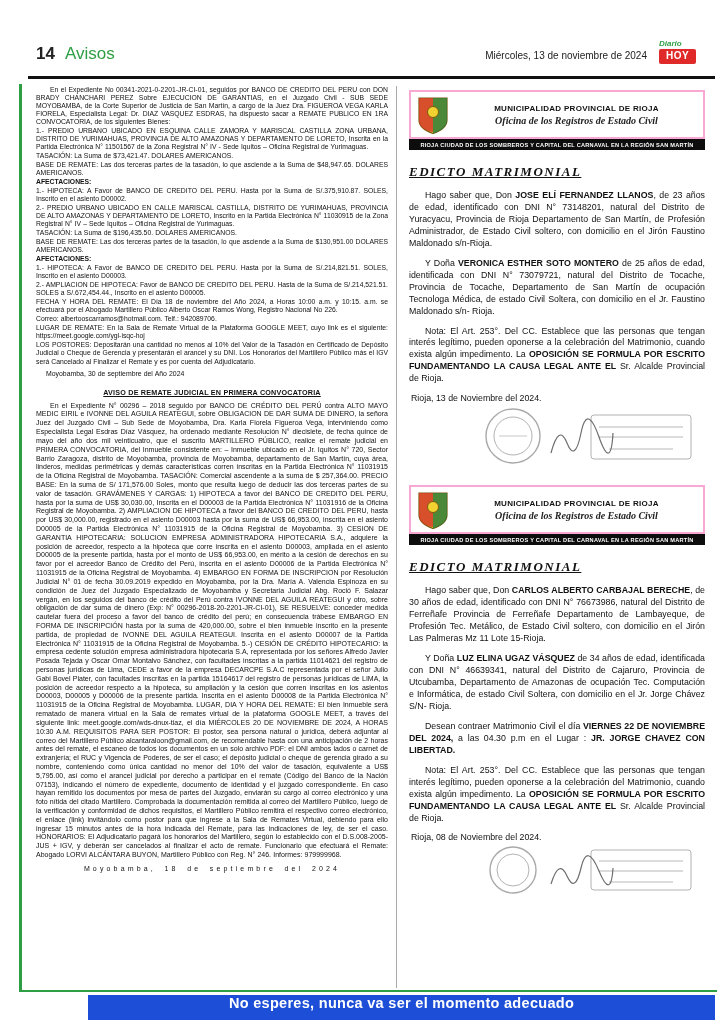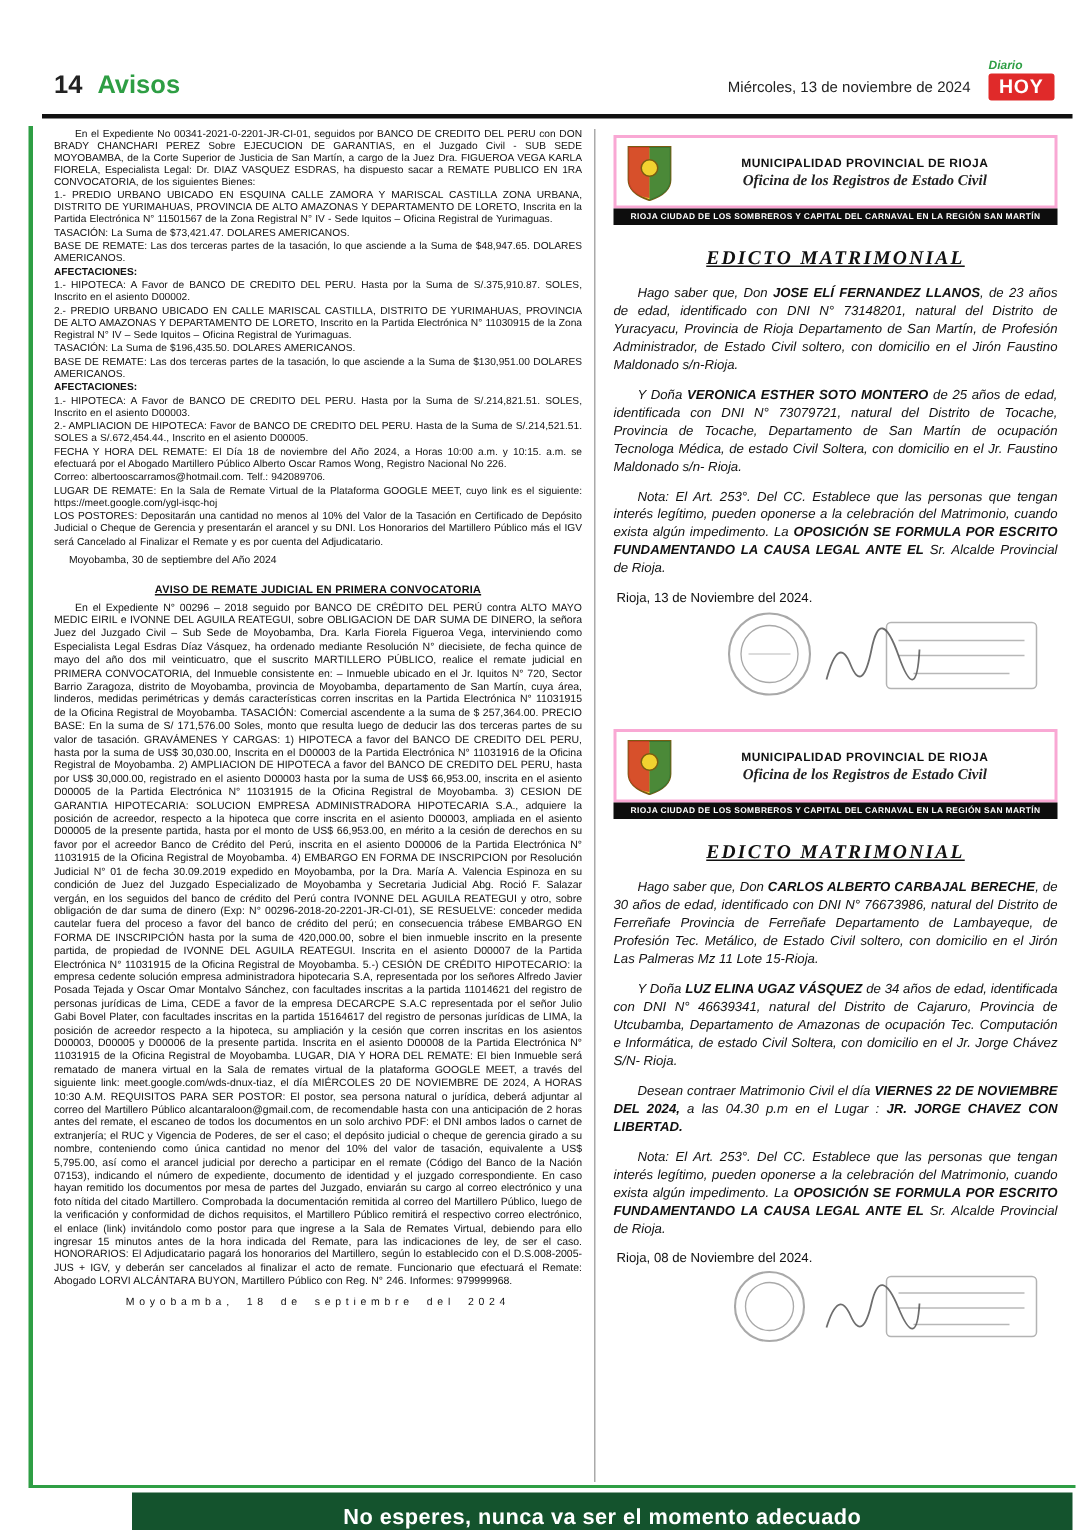--- a/index.html
+++ b/index.html
@@ -9,27 +9,27 @@
     background:#ffffff; overflow:hidden;
     font-family:"Liberation Sans", sans-serif; color:#111;
   }
   
   .header {
     position:absolute; top:40px; left:36px; right:16px;
     display:flex; justify-content:space-between; align-items:flex-end;
   }
   .header-left { display:flex; align-items:flex-end; gap:10px; }
   .page-num { font-size:17px; font-weight:bold; color:#222; }
-  .section  { font-size:17px; font-weight:bold; color:#2e9e44; }
+  .section  { font-size:17px; font-weight:normal; color:#2e9e44; }
   .header-right { display:flex; align-items:flex-end; gap:12px; }
   .date { font-size:10px; color:#222; padding-bottom:3px; }
   .logo { display:flex; flex-direction:column; align-items:flex-start; width:48px; }
   .logo-top { font-size:8px; font-weight:bold; font-style:italic; color:#2e9e44; line-height:1; margin-bottom:1px; }
   .logo-main {
-    background:#e02a2a; color:#fff; font-weight:bold; font-size:13px;
+    background:#e02a2a; color:#fff; font-weight:bold; font-size:10px;
     padding:2px 7px 3px 7px; border-radius:2px; line-height:1; letter-spacing:.5px;
   }
   .top-rule { position:absolute; top:76px; left:28px; right:8px; height:3px; background:#111; }
   .green-bar { position:absolute; top:84px; left:19px; width:3px; height:906px; background:#2e9e44; }
 
   
   .columns {
     position:absolute; top:86px; left:36px; right:16px; height:902px;
     display:flex; gap:8px; overflow:hidden;
   }
@@ -67,26 +67,26 @@
   .muni-office {
     font-family:"Liberation Serif", serif; font-style:italic; font-weight:bold;
     font-size:10px; margin-top:2px; color:#222;
   }
   .muni-bar {
     background:#0d0d0d; color:#fff; font-size:5.6px; font-weight:bold;
     text-align:center; padding:2.5px 2px; letter-spacing:.25px;
   }
   .edicto-title {
     font-family:"Liberation Serif", serif; font-weight:bold; font-style:italic;
-    font-size:13px; text-align:center; text-decoration:underline;
+    font-size:13px; text-align:left; text-decoration:underline;
     letter-spacing:1.5px; margin:14px 0 10px 0; color:#111;
   }
   .edicto p.ed-p {
     font-size:8.8px; line-height:1.36; text-align:justify; text-indent:16px;
-    margin-bottom:8px; color:#111;font-style:italic;
+    margin-bottom:8px; color:#111;
   }
   .edicto .ed-date { font-size:8.8px; margin:4px 0 2px 2px; }
   .stamps { margin-top:2px; text-align:right; }
 
   
   .crest { flex:0 0 auto; }
 </style>
 </head>
 <body>
 
@@ -213,17 +213,17 @@
             <line x1="136" y1="38" x2="200" y2="38" stroke="#9a9a9a" stroke-width="1" opacity="0.7"></line>
             <path d="M78 40 q8 -26 16 -8 t14 -8 t18 3 t14 -3" fill="none" stroke="#555" stroke-width="1.2" opacity="0.85"></path>
           </svg>
         </div>
       </section>
 
     </div>
   </div>
 
   <div style="position:absolute; left:19px; right:6px; top:990px; height:2px; background:#2e9e44;"></div>
-  <div style="position:absolute; left:88px; right:8px; top:995px; height:25px; background:#14532d; display:flex; align-items:flex-end; justify-content:center;">
+  <div style="position:absolute; left:88px; right:8px; top:995px; height:25px; background:#1d4ed8; display:flex; align-items:flex-start; justify-content:center;">
     <span style="color:#ffffff; font-weight:bold; font-size:14.5px; letter-spacing:.3px;">No esperes, nunca va ser el momento adecuado</span>
   </div>
 
 </div>
 
 </body></html>

